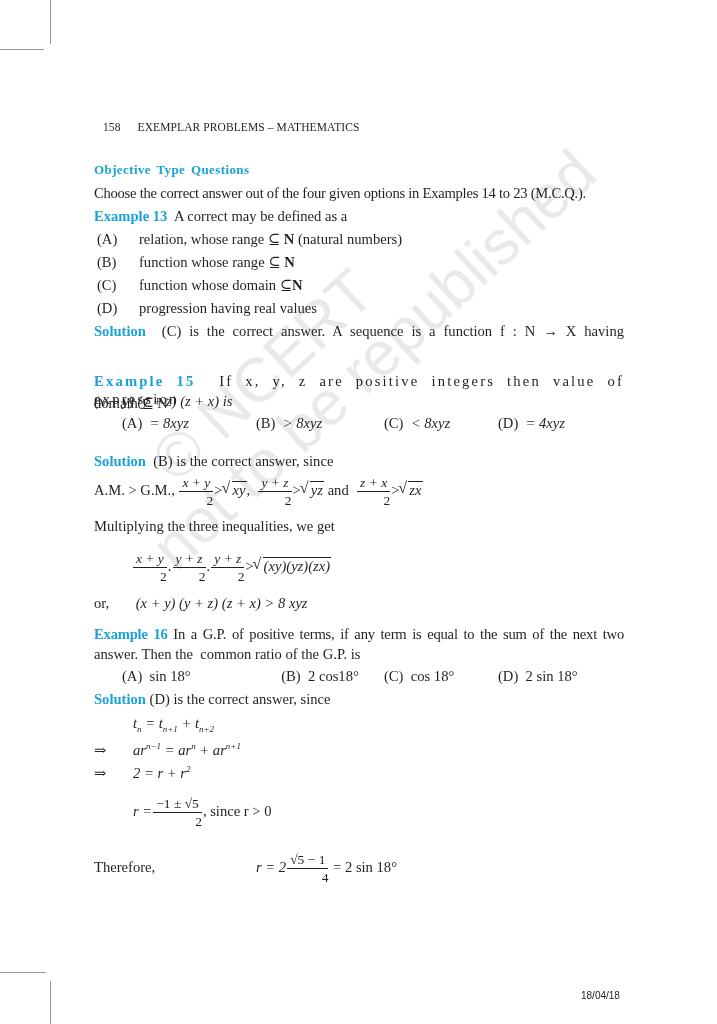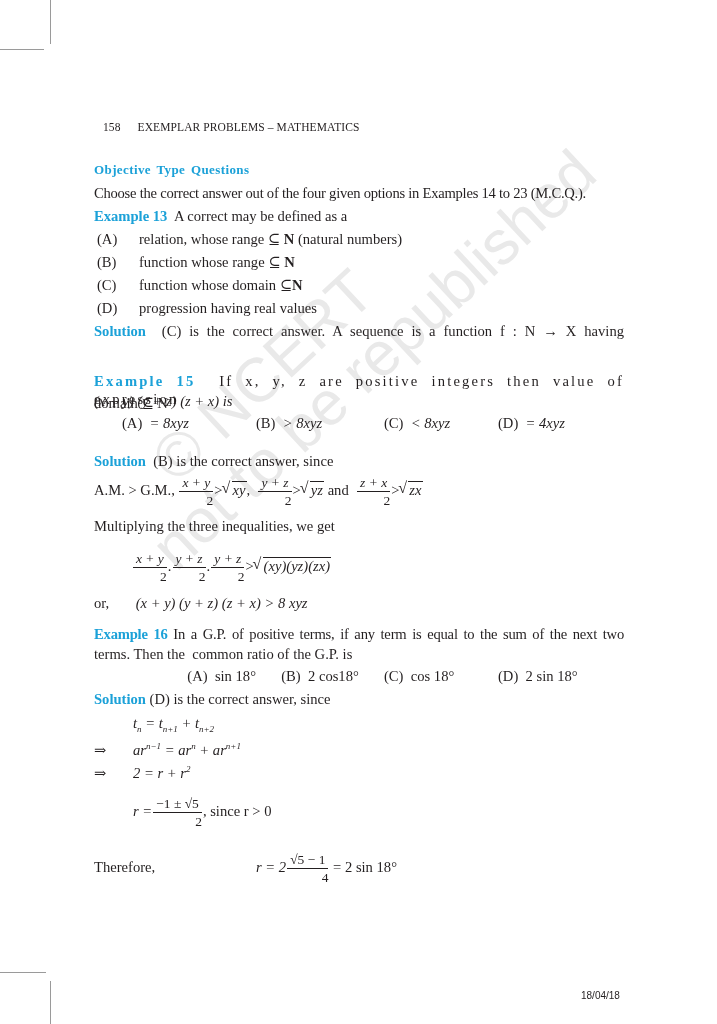--- a/index.html
+++ b/index.html
@@ -108,24 +108,24 @@
 
   <div class="line" style="top:594px;">
     <span style="display:inline-block;width:38px;">or,</span>
     <span class="it">(x + y) (y + z) (z + x) &gt; 8 xyz</span>
   </div>
 
   <div class="line justify" style="top:625px;letter-spacing:-0.2px;">
     <span class="blue">Example 16</span>
     <span>In a G.P. of positive terms, if any term is equal to the sum of the next two</span>
   </div>
-  <div class="line" style="top:645px;white-space:pre;">terms. Then the  common ratio of the G.P. is</div>
+  <div class="line" style="top:645px;white-space:pre;">answer. Then the  common ratio of the G.P. is</div>
 
   <div class="line" style="top:667px;left:122px;">
-    <span style="display:inline-block;width:134px;text-align:right;"><span>(A)</span>&nbsp; <span>sin 18°</span></span><span style="display:inline-block;width:128px;text-align:center;"><span>(B)</span>&nbsp; <span>2 cos18°</span></span><span style="display:inline-block;width:114px;"><span>(C)</span>&nbsp; <span>cos 18°</span></span><span><span>(D)</span>&nbsp; <span>2 sin 18°</span></span>
+    <span style="display:inline-block;width:134px;"><span>(A)</span>&nbsp; <span>sin 18°</span></span><span style="display:inline-block;width:128px;text-align:center;"><span>(B)</span>&nbsp; <span>2 cos18°</span></span><span style="display:inline-block;width:114px;"><span>(C)</span>&nbsp; <span>cos 18°</span></span><span><span>(D)</span>&nbsp; <span>2 sin 18°</span></span>
   </div>
 
   <div class="line" style="top:690px;">
     <span class="blue">Solution</span>
     <span>(D) is the correct answer, since</span>
   </div>
 
   <div class="line" style="top:714px;left:133px;">
     <i>t</i><sub class="it">n</sub><i> = t</i><sub class="it">n+1</sub><i> + t</i><sub class="it">n+2</sub>
   </div>

